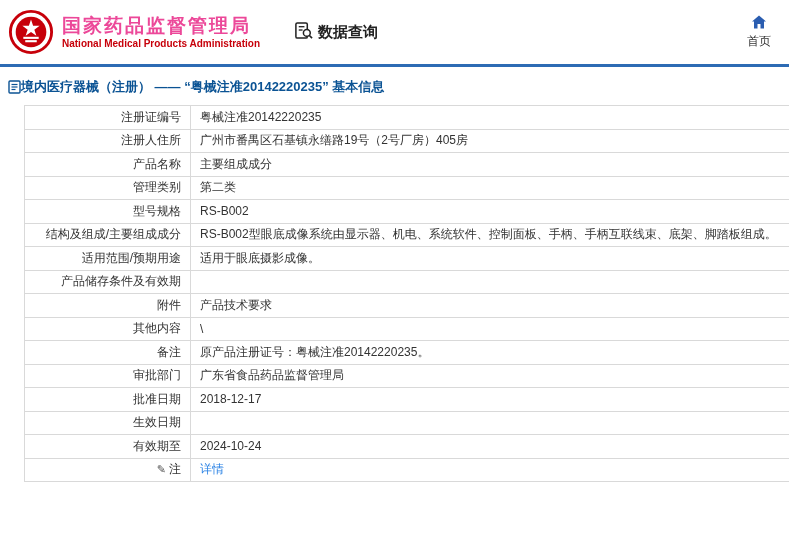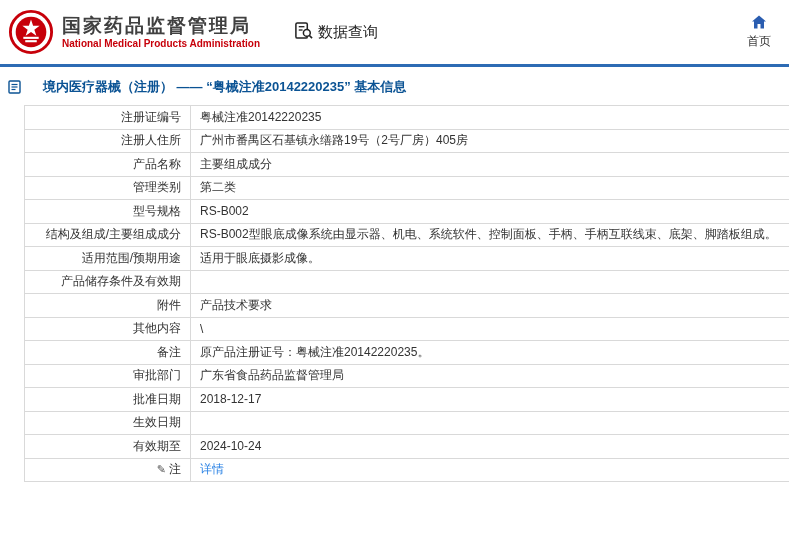--- a/index.html
+++ b/index.html
@@ -1,32 +1,32 @@
 <!DOCTYPE html>
 <html><head>
 <meta charset="utf-8">
 <style>
   * { margin:0; padding:0; box-sizing:border-box; }
   html,body { width:789px; height:560px; background:#ffffff; overflow:hidden;
     font-family:"Liberation Sans","DejaVu Sans",sans-serif; }
 
   .header { display:flex; align-items:center; height:64px; padding:6px 18px 6px 8px; }
   .logo { width:46px; height:46px; flex:0 0 auto; margin-right:8px; }
-  .org-names .cn { color:#404040; font-size:19px; font-weight:bold; letter-spacing:2px; line-height:1.25; }
+  .org-names .cn { color:#ec4899; font-size:19px; font-weight:bold; letter-spacing:2px; line-height:1.25; }
   .org-names .en { color:#c7000a; font-size:10px; line-height:1.2;font-weight:bold; }
   .data-query { display:flex; align-items:center; gap:5px; margin-left:34px;
-    font-size:15px; font-weight:normal; color:#222; }
+    font-size:15px; font-weight:bold; color:#222; }
   .nav { margin-left:auto; display:flex; gap:30px;justify-content:space-between; }
   .nav-item { display:flex; flex-direction:column; align-items:center; gap:3px;
     font-size:12px; color:#333; cursor:pointer; }
   .nav-icon { width:16px; height:16px; display:block; }
 
   .divider { height:3px; background:#2d6bb4; }
 
-  .breadcrumb { display:flex; align-items:center; gap:22px; padding:11px 8px 9px 8px;
+  .breadcrumb { display:flex; align-items:center; gap:0; padding:11px 8px 9px 8px;
     color:#0b5394; font-size:13px; font-weight:bold; }
   .bc-icon { width:13px; height:14px; display:block; }
 
   table.info-table { border-collapse:collapse; margin:0 24px; width:773px;
     font-size:12px; table-layout:fixed; }
   table.info-table td { border:1px solid #d9d9d9; height:23.5px; padding:2px 9px;
     vertical-align:middle; color:#333; white-space:nowrap; overflow:hidden; }
   td.label-cell { width:166px; text-align:right; }
   td.value-cell { text-align:left; }
   a.detail { color:#2a82e4; text-decoration:none; cursor:pointer; }

